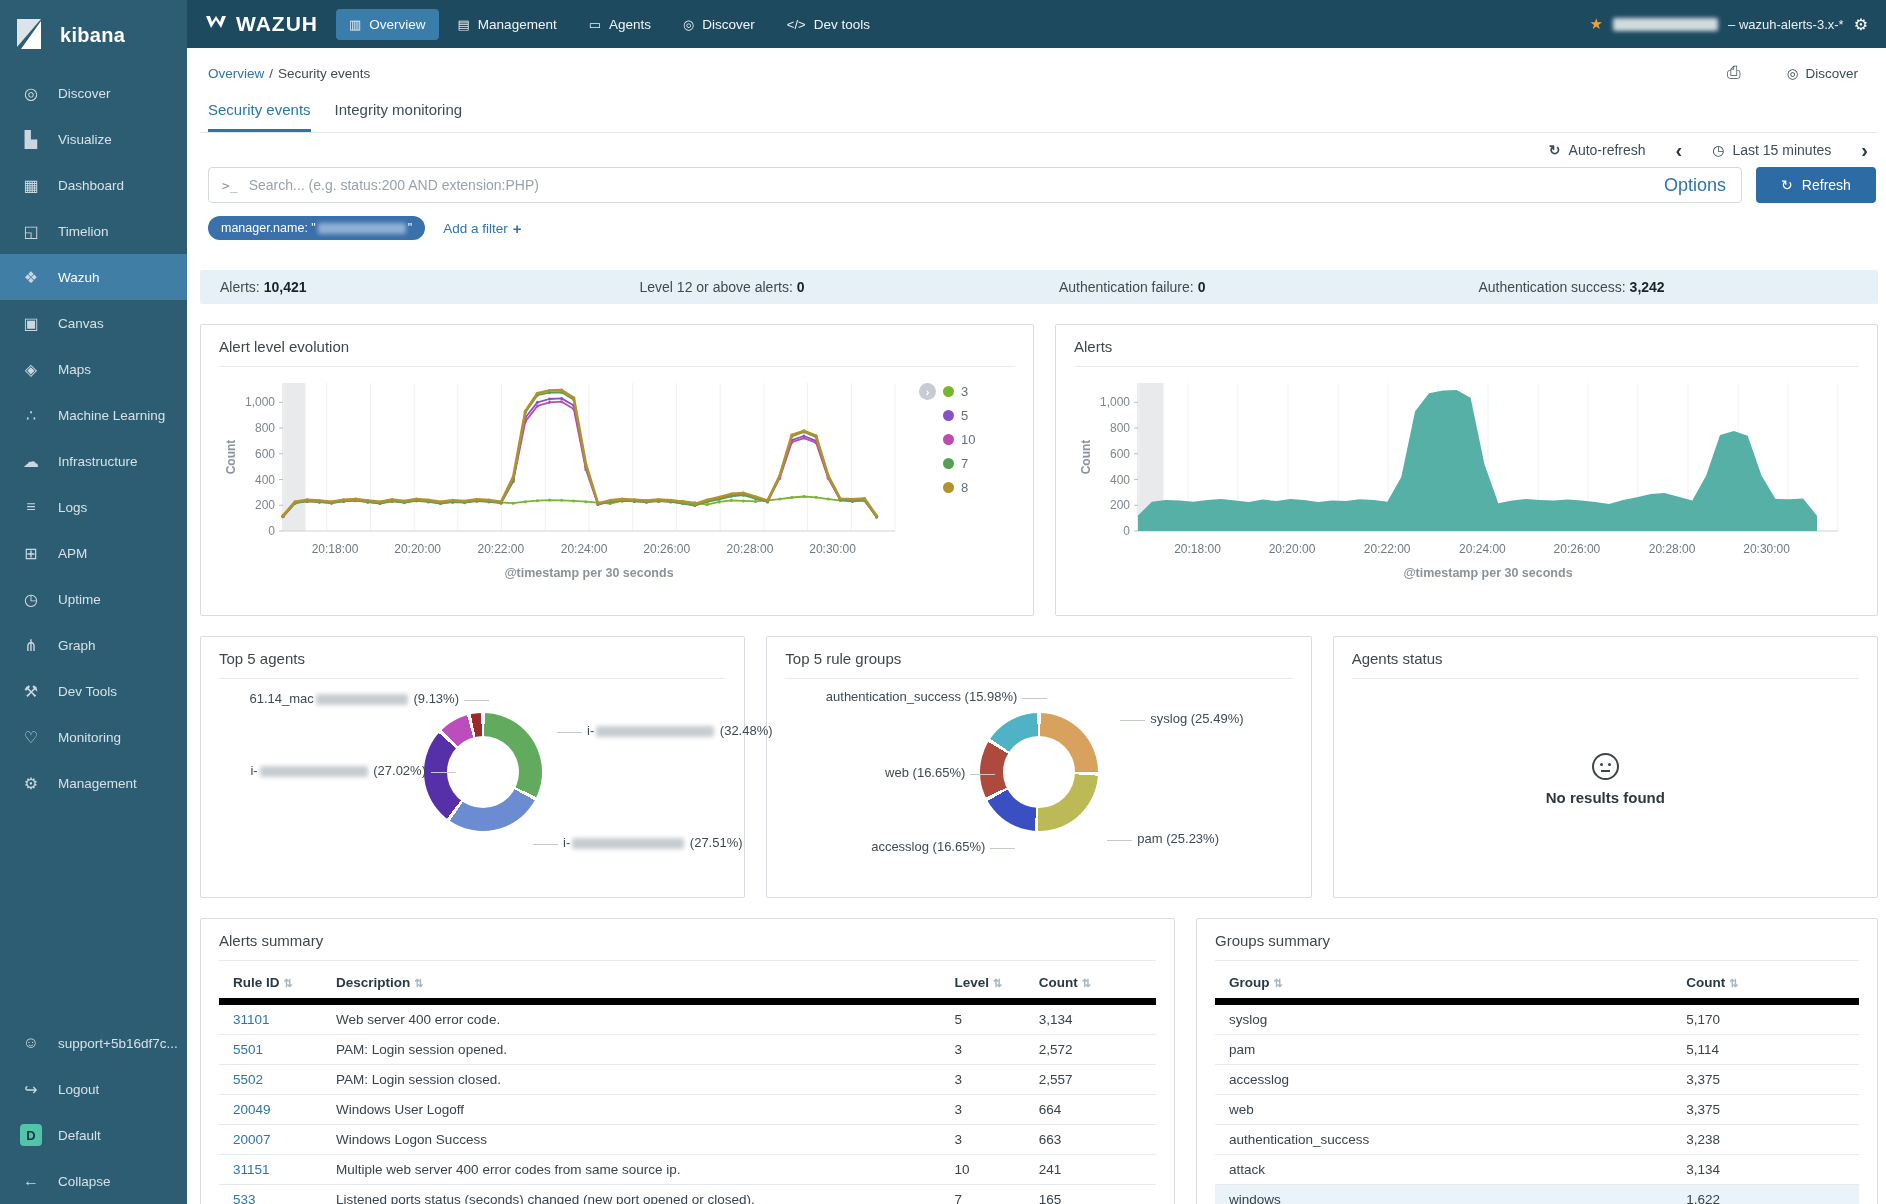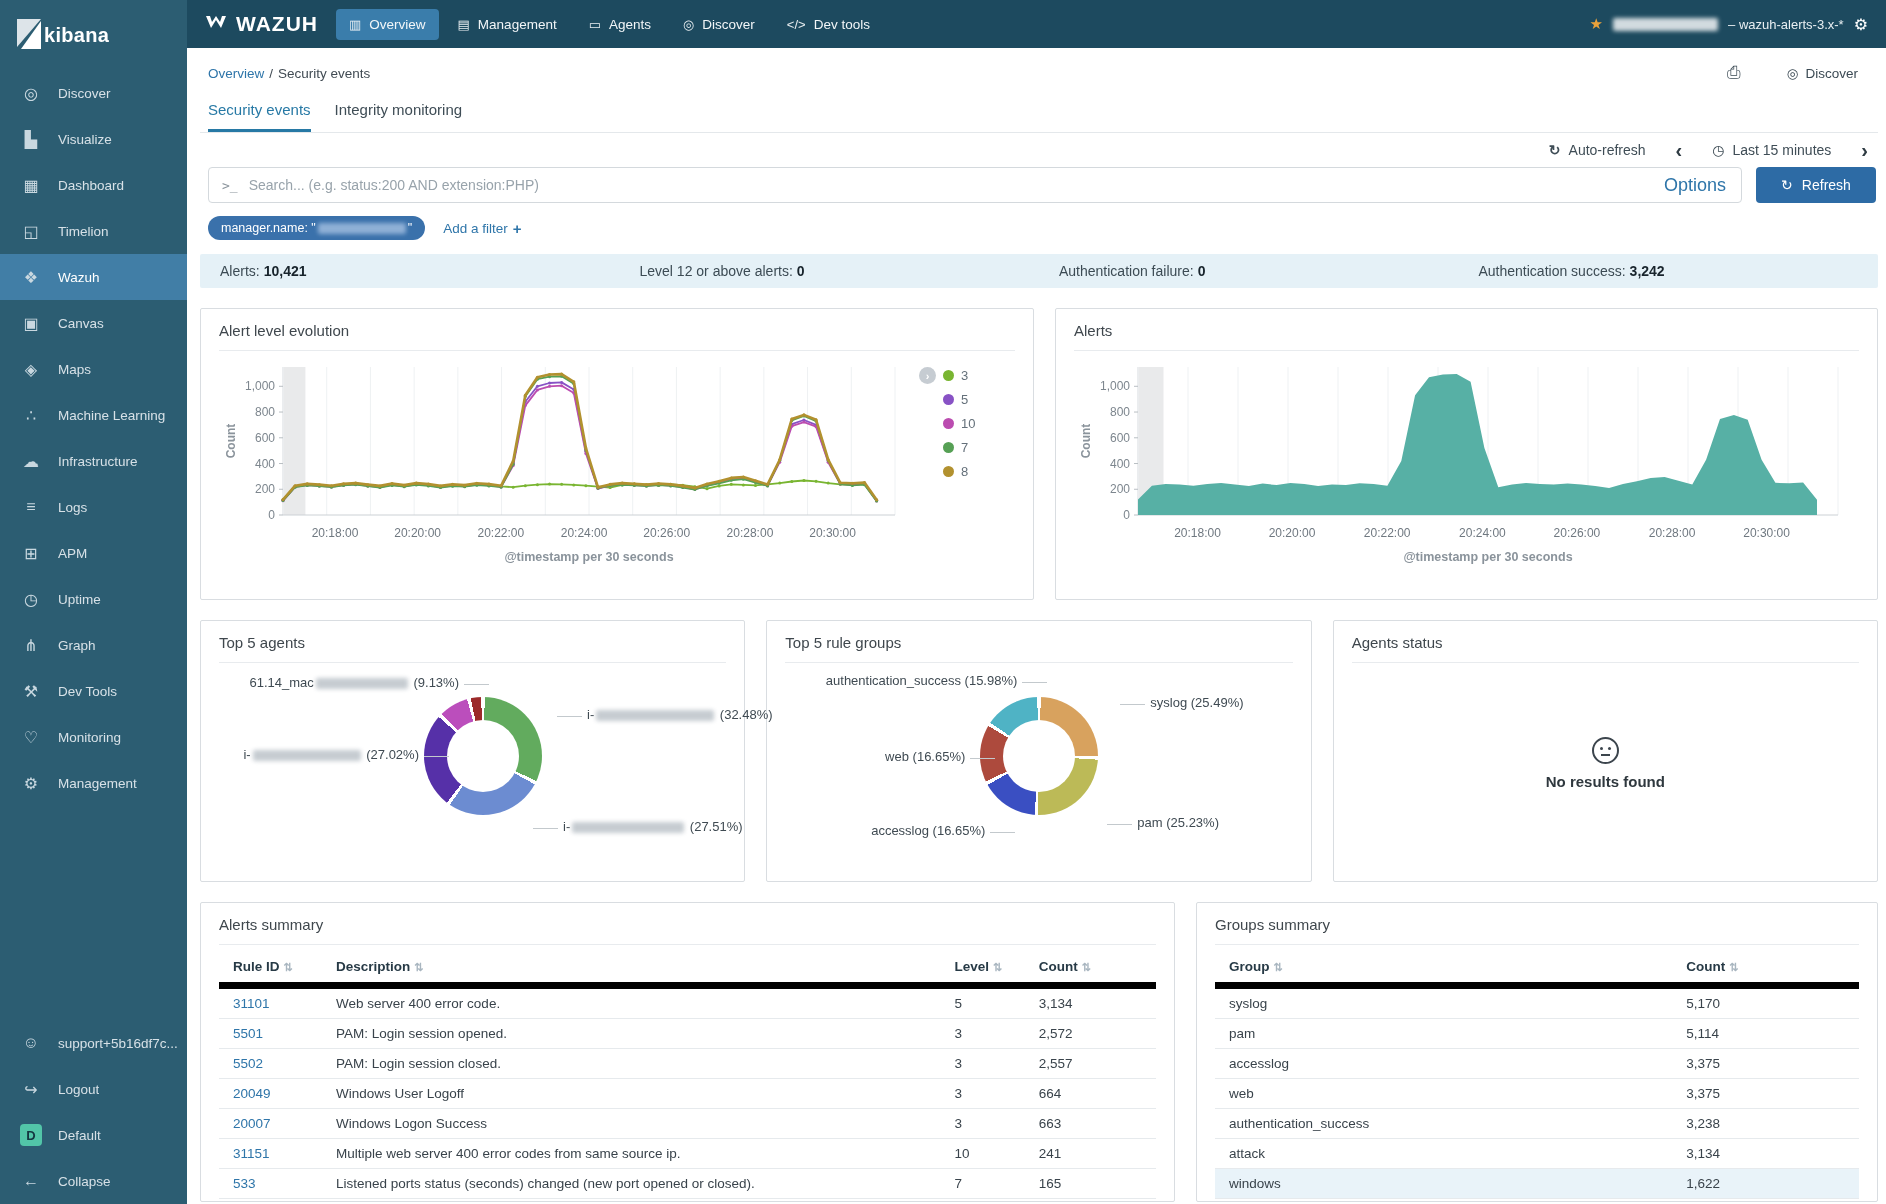--- a/index.html
+++ b/index.html
@@ -2,21 +2,21 @@
 <html><head>
 <meta charset="utf-8">
 <style>
   * { margin:0; padding:0; box-sizing:border-box; }
   html,body { width:1886px; height:1204px; overflow:hidden; background:#fff;
               font-family:"Liberation Sans", sans-serif; font-size:14px; color:#3f4a52; }
   .app { display:flex; width:100%; height:100%; }
 
   
   .sidebar { width:187px; background:#2c5d72; display:flex; flex-direction:column; flex-shrink:0; }
-  .logo-row { height:70px; display:flex; align-items:center; gap:0; padding-left:16px; cursor:pointer; }
+  .logo-row { height:70px; display:flex; align-items:center; gap:16px; padding-left:16px; cursor:pointer; }
   .logo-row .kname { color:#fff; font-size:20px; font-weight:bold; letter-spacing:.3px; }
   .snav-item { height:46px; display:flex; align-items:center; gap:16px; padding-left:20px; cursor:pointer; }
   .snav-item .sicon { width:22px; text-align:center; font-size:16px; color:#c9d8e0; flex-shrink:0; }
   .snav-item .slabel { color:#d7e1e7; font-size:13.5px; white-space:nowrap; overflow:hidden; text-overflow:ellipsis; }
   .snav-item.active { background:#417ea6; }
   .snav-item.active .slabel { color:#fff; }
   .side-spacer { flex:1; }
   .badge-d { width:22px; height:22px; background:#52c5a8; border-radius:4px; color:#143641;
              font-weight:bold; font-size:13px; display:flex; align-items:center; justify-content:center; }
 
@@ -69,21 +69,21 @@
                  font-size:14px; display:flex; align-items:center; justify-content:center; gap:9px; cursor:pointer;
                  font-family:"Liberation Sans", sans-serif; }
 
   .filter-row { display:flex; align-items:center; gap:18px; padding:13px 8px 2px; }
   .fpill { background:#3a71ab; color:#fff; font-size:12.5px; border-radius:12px; padding:5px 13px;
            display:inline-flex; align-items:center; cursor:pointer; }
   .fpill .blur { background:#8fb0d6; width:88px; height:11px; margin:0 2px; }
   .add-filter { color:#2e75a9; font-size:13.5px; cursor:pointer; display:flex; align-items:center; gap:5px; }
   .add-filter .plus { font-weight:bold; font-size:15px; }
 
-  .stats-row { margin-top:12px; height:34px; background:#e5f1f7; border-radius:2px; display:flex; align-items:center; }
+  .stats-row { margin-top:28px; height:34px; background:#e5f1f7; border-radius:2px; display:flex; align-items:center; }
   .stat { flex:1; padding-left:20px; font-size:14px; color:#3c4b54; white-space:nowrap; }
   .stat b { color:#18242c; margin-left:4px; }
 
   
   .row { display:flex; gap:21px; margin-top:20px; }
   .card { background:#fff; border:1px solid #d9dde1; border-radius:2px; padding:0 18px; }
   .card h3 { font-size:15px; font-weight:normal; color:#3f474d; padding:13px 0 11px; border-bottom:1px solid #e8ebee; }
   .card-evo { width:835px; height:292px; }
   .card-alerts { flex:1; height:292px; }
   .row2 .card { flex:1; height:262px; }
@@ -101,21 +101,21 @@
 
   
   .donut-wrap { position:relative; height:205px; margin-top:6px; }
   .donut { position:absolute; width:118px; height:118px; border-radius:50%; left:205px; top:28px; }
   .donut::after { content:""; position:absolute; inset:23px; background:#fff; border-radius:50%; }
   .dlabel { position:absolute; font-size:13px; color:#3f4a52; white-space:nowrap; }
   .dlabel .blur { background:#c6ccd1; height:11px; margin:0 2px; }
   .lr::before { content:""; position:absolute; left:-30px; top:9px; width:25px; height:1px; background:#c3c9cd; }
   .ll::after { content:""; position:absolute; right:-30px; top:9px; width:25px; height:1px; background:#c3c9cd; }
   .ag .pos-r1 { left:368px; top:38px; } .ag .pos-r2 { left:344px; top:150px; }
-  .ag .pos-l  { left:8px; width:192px; text-align:right; top:78px; }
+  .ag .pos-l  { left:15px; width:192px; text-align:right; top:78px; }
   .ag .pos-tl { left:0; width:240px; text-align:right; top:6px; }
   .rg .donut { left:195px; }
   .rg .pos-r1 { left:365px; top:26px; } .rg .pos-r2 { left:352px; top:146px; }
   .rg .pos-l  { left:0; width:180px; text-align:right; top:80px; }
   .rg .pos-tl { left:0; width:232px; text-align:right; top:4px; }
   .rg .pos-bl { left:0; width:200px; text-align:right; top:154px; }
 
   
   .empty-wrap { height:200px; display:flex; flex-direction:column; align-items:center; justify-content:center; }
   .face { width:27px; height:27px; border:2px solid #3c454d; border-radius:50%; position:relative; }

